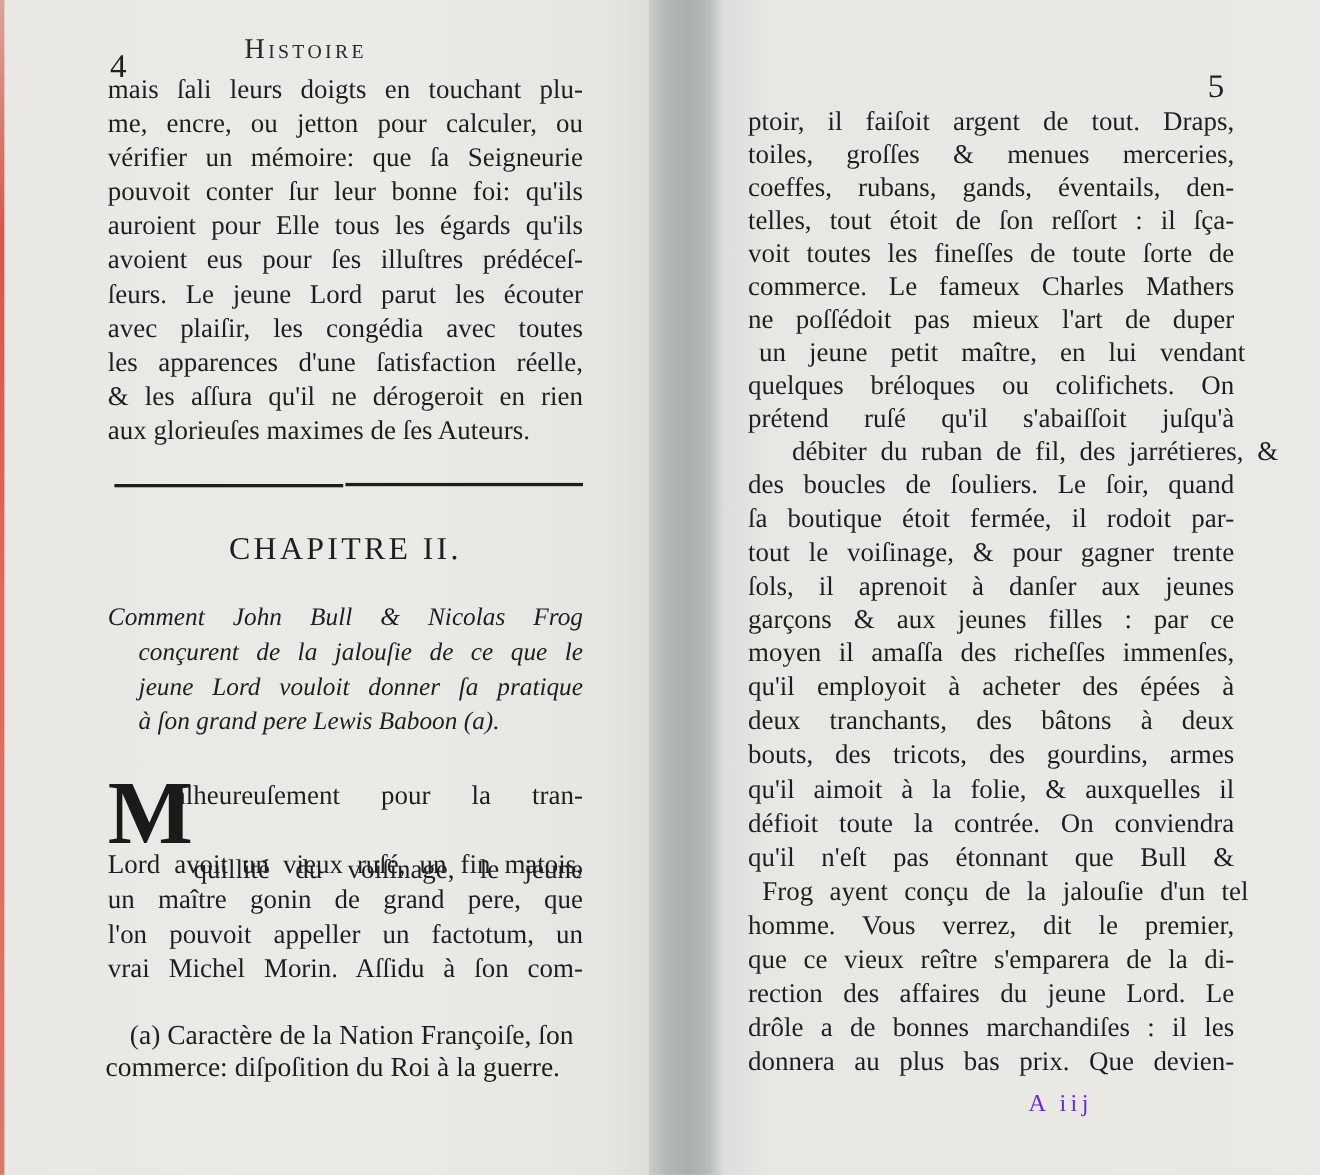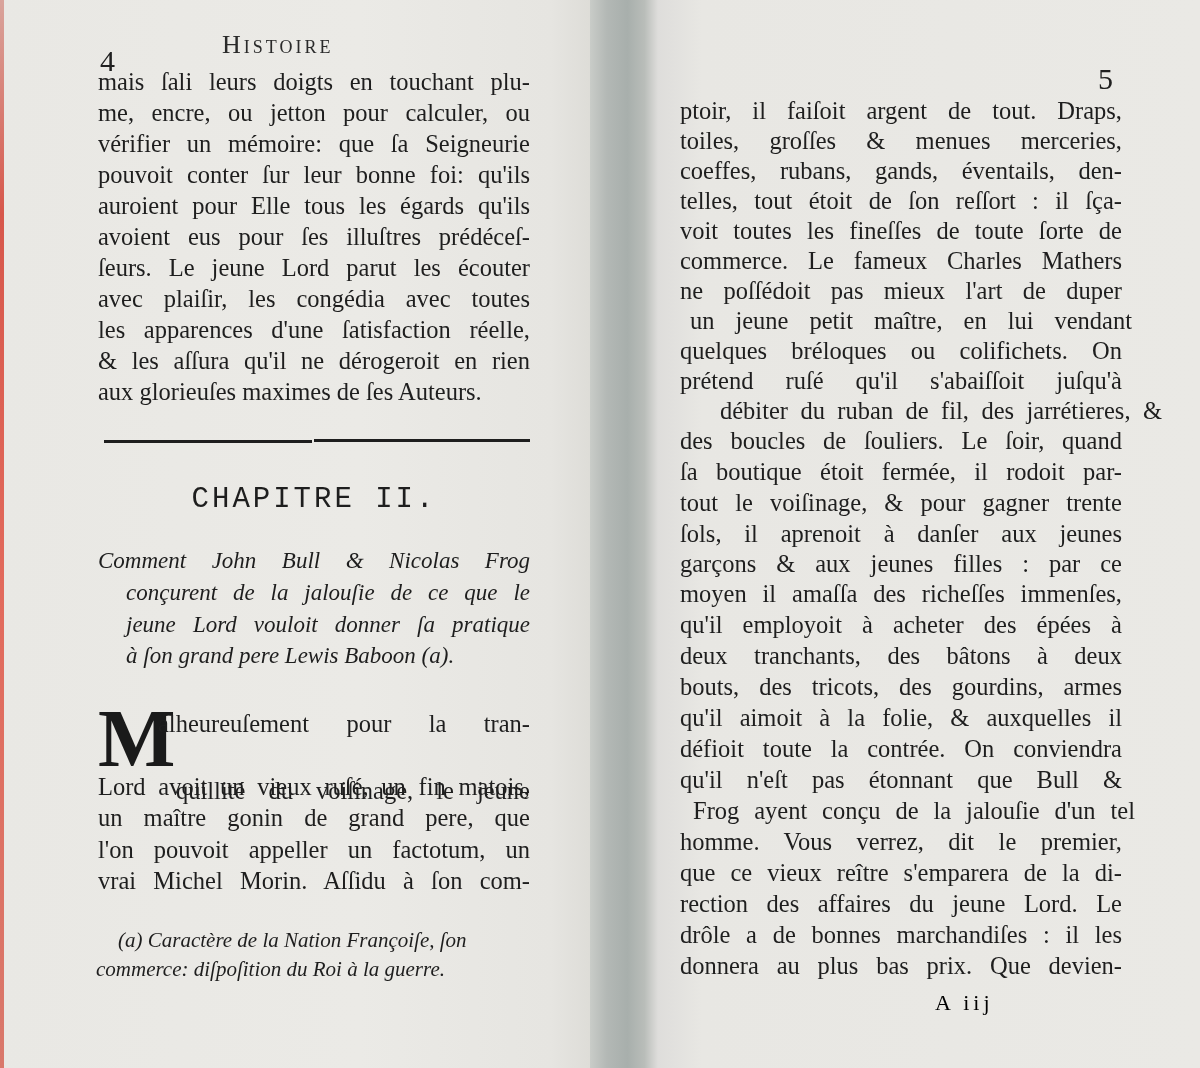--- a/index.html
+++ b/index.html
@@ -39,39 +39,39 @@
     position:absolute; white-space:nowrap;
     font-family:"Liberation Serif", serif; font-size:24.5px; color:#1e1e1e;
     text-align:justify; text-align-last:justify;
   }
   .line.last { text-align-last:left; }
   .rule {
     position:absolute; height:3px; background:#1e1e1e;
   }
   .chapter {
     position:absolute; left:98px; width:432px; text-align:center;
-    font-family:Liberation Mono, monospace; font-size:29px; letter-spacing:3px; color:#1e1e1e;
+    font-family:Liberation Serif, serif; font-size:29px; letter-spacing:3px; color:#1e1e1e;
   }
   .summary {
     position:absolute; font-style:italic; white-space:nowrap;
     font-family:"Liberation Serif", serif; font-size:23px; color:#1e1e1e;
     text-align:justify; text-align-last:justify;
   }
   .summary.last { text-align-last:left; }
   .dropcap {
     position:absolute; left:98px; top:698px;
     font-family:"Liberation Serif", serif; font-size:82px; line-height:82px; font-weight:bold; color:#1a1a1a;
   }
   .footnote {
-    position:absolute; font-style:italic; white-space:nowrap;
-    font-family:"Liberation Serif", serif; font-size:21px; color:#1e1e1e;
+    position:absolute; white-space:nowrap;
+    font-family:"Liberation Serif", serif; font-size:25px; color:#1e1e1e;
   }
   .signature {
     position:absolute; left:935px; top:990px;
-    font-family:"Liberation Serif", serif; font-size:22px; color:#000000; letter-spacing:4px;
+    font-family:"Liberation Serif", serif; font-size:22px; color:#6d28d9; letter-spacing:4px;
   }
 </style>
 </head>
 <body>
 
 <div class="page page-left">
   <div class="red-edge"></div>
 
   <div class="pagenum" style="left:100px; top:44px;">4</div>
   <div class="runhead" style="left:222px; top:30px;">Histoire</div>

